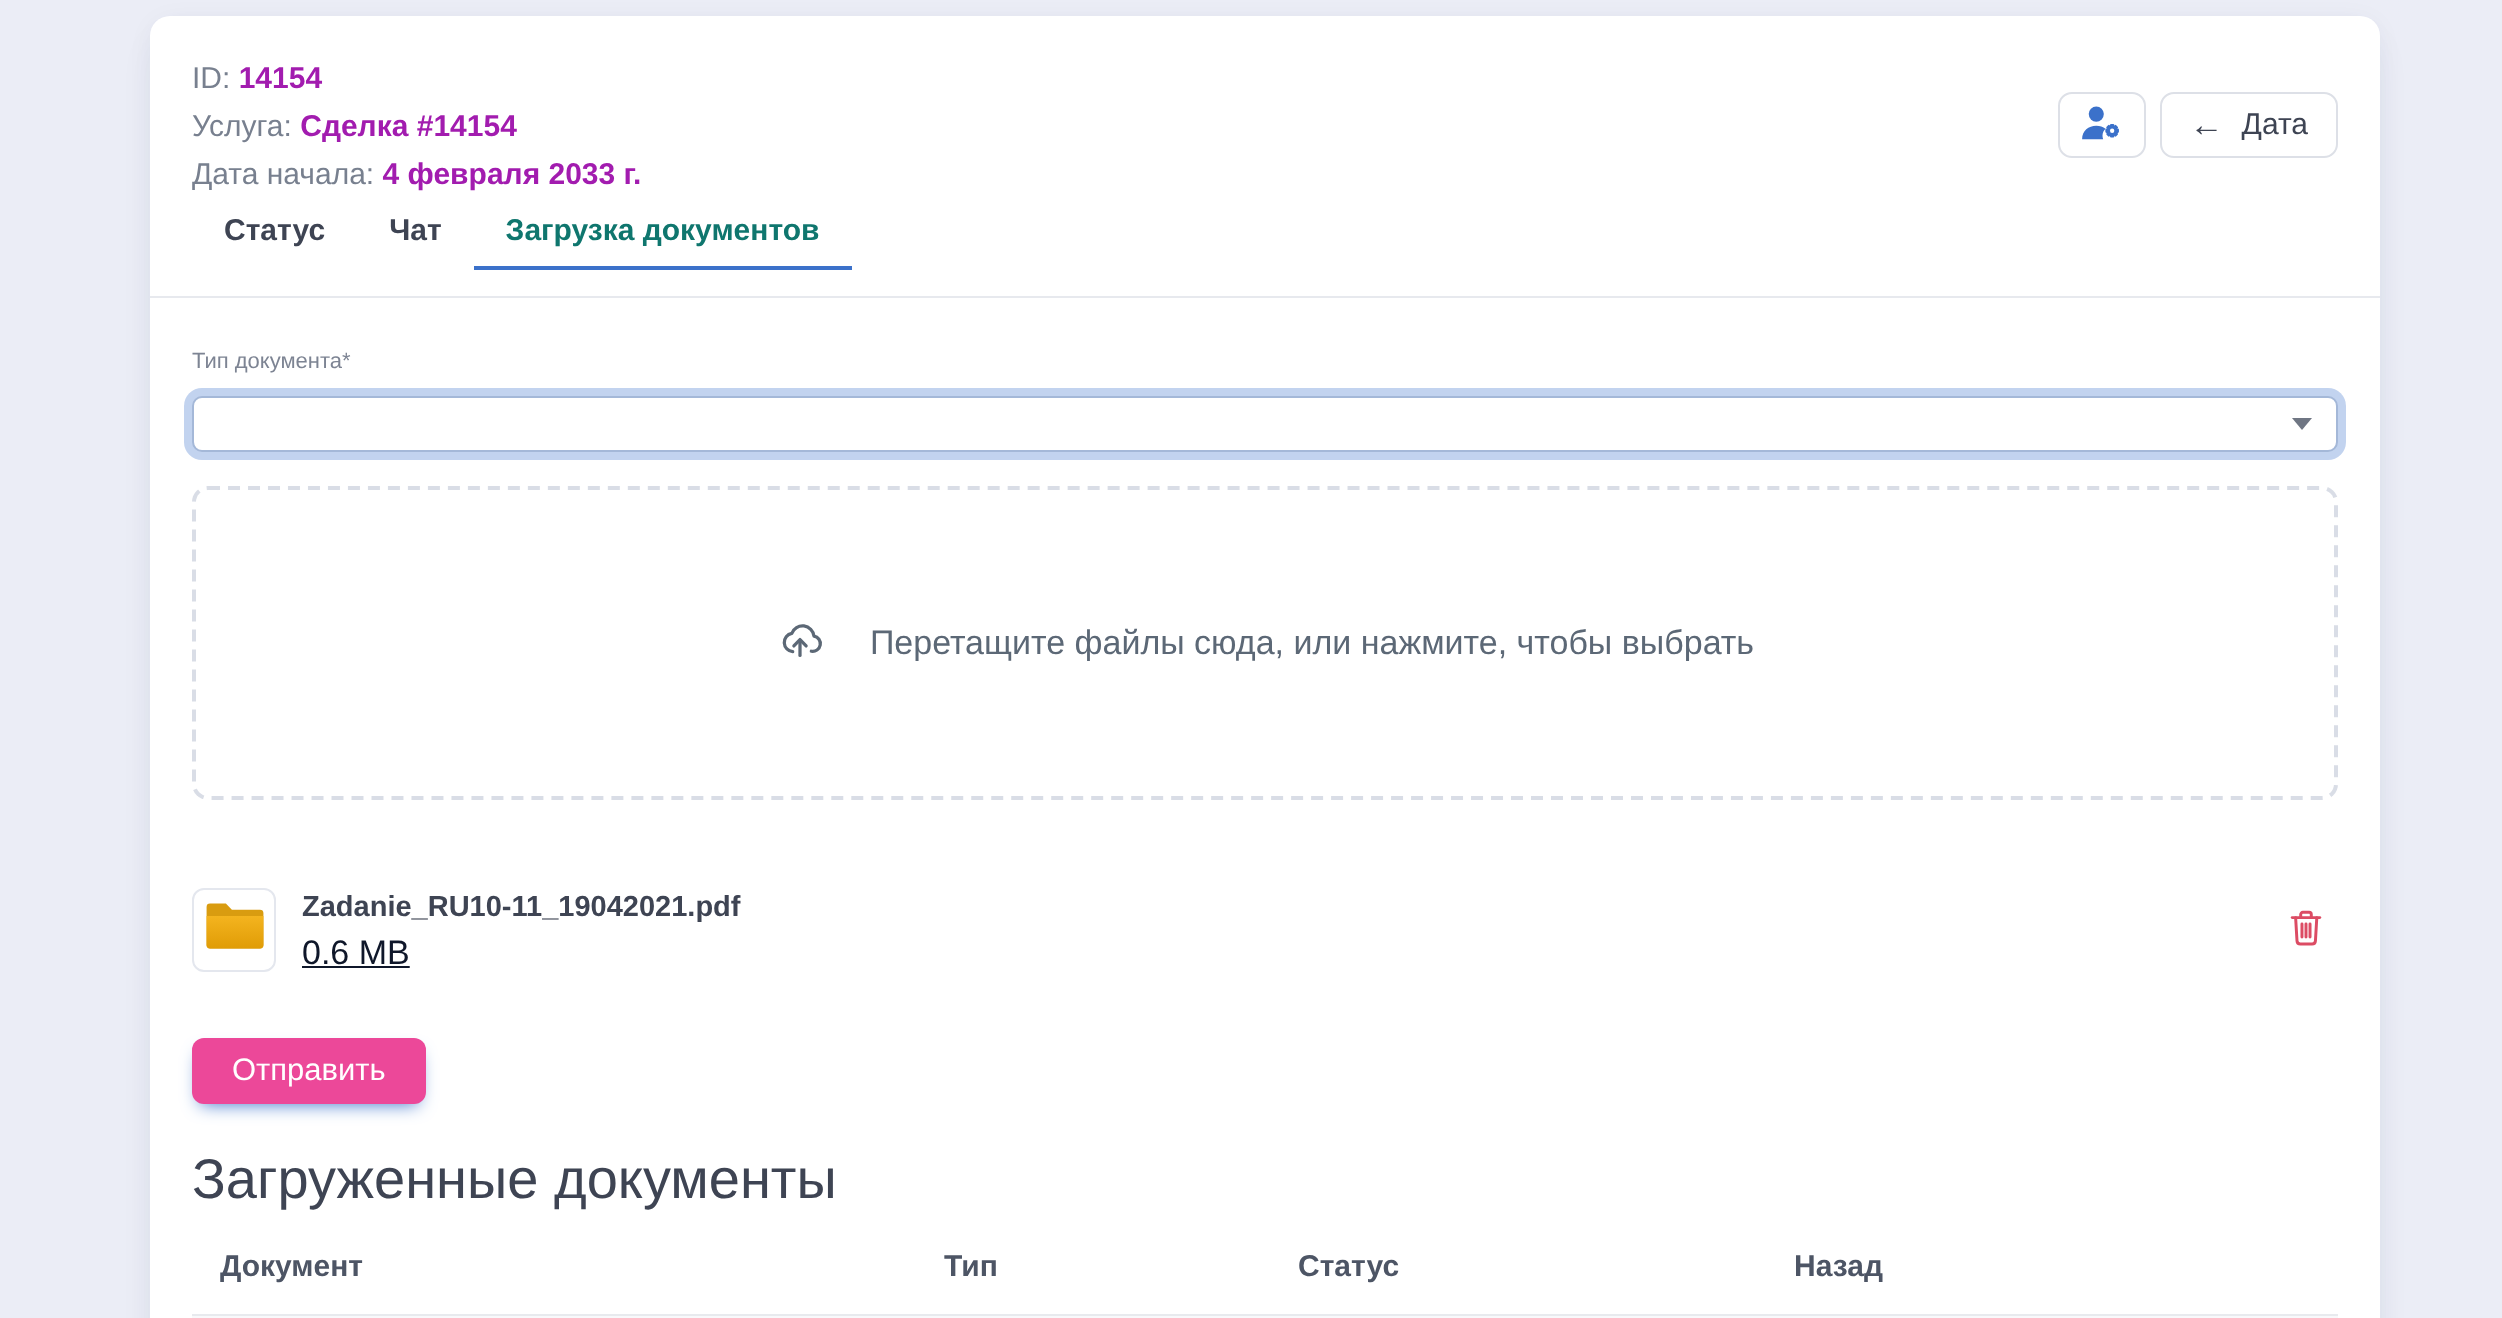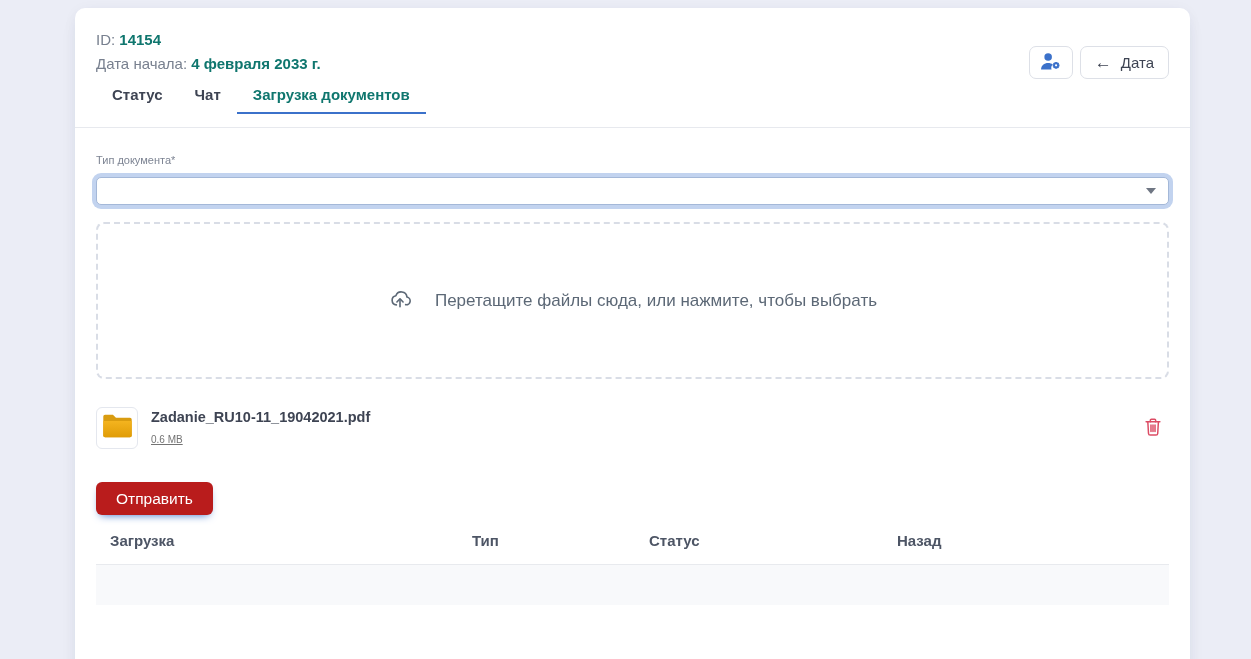--- a/index.html
+++ b/index.html
@@ -9,21 +9,21 @@
   .card {
     position:absolute; left:75px; top:8px; width:1115px; height:720px;
     background:#ffffff; border-radius:10px;
     box-shadow:0 2px 15px -3px rgba(40,50,90,.08), 0 10px 20px -2px rgba(40,50,90,.05);
     padding:20px 21px 0 21px;
   }
 
   
   .top-row { display:flex; justify-content:space-between; align-items:flex-start; }
   .info-line { font-size:15px; line-height:24px; color:#78808f; }
-  .info-line .val { color:#0f766e; font-weight:700; }
+  .info-line .val { color:#a21caf; font-weight:700; }
   .actions { display:flex; gap:7px; margin-top:18px; }
   .icon-btn {
     width:44px; height:33px; background:#fff; border:1px solid #dde0e7; border-radius:7px;
     display:flex; align-items:center; justify-content:center; cursor:pointer;
   }
   .back-btn {
     height:33px; background:#fff; border:1px solid #dde0e7; border-radius:7px;
     display:flex; align-items:center; gap:9px; padding:0 14px; cursor:pointer;
     font-family:"Liberation Sans", sans-serif; font-size:15px; color:#3e4453;
   }
@@ -52,32 +52,32 @@
   }
 
   .dropzone {
     margin-top:17px; height:157px; border:2px dashed #d9dde6; border-radius:8px;
     display:flex; align-items:center; justify-content:center; gap:23px; cursor:pointer;
     background:#fff;
   }
   .dropzone-text { font-size:17px; color:#5c6876; }
 
   
-  .file-row { margin-top:28px; display:flex; align-items:center; }
+  .file-row { margin-top:44px; display:flex; align-items:center; }
   .thumb {
     width:42px; height:42px; border:1px solid #e4e7ee; border-radius:6px; background:#fff;
     display:flex; align-items:center; justify-content:center;
   }
   .file-meta { margin-left:13px; }
   .file-name { font-size:14.5px; font-weight:600; color:#3e4453; line-height:19px; }
-  .file-size { font-size:10px; color:#737373; line-height:19px; margin-top:3px;text-decoration:underline; }
+  .file-size { font-size:17px; color:#0f172a; line-height:19px; margin-top:3px;text-decoration:underline; }
   .trash-btn { margin-left:auto; margin-right:4px; background:none; border:none; cursor:pointer; padding:4px; }
 
   .submit {
-    margin-top:33px; height:33px; padding:0 20px; background:#b91c1c; color:#fff;
+    margin-top:33px; height:33px; padding:0 20px; background:#ec4899; color:#fff;
     border:none; border-radius:6px; font-family:"Liberation Sans", sans-serif; font-size:15.5px;
     cursor:pointer; box-shadow:0 4px 9px -4px #3b71ca; display:block;
   }
 
   .section-title { margin-top:20px; font-size:28px; line-height:36px; font-weight:500; color:#3e4453; }
 
   table { margin-top:0; width:100%; border-collapse:collapse; }
   th { text-align:left; font-size:15px; font-weight:600; color:#4d5565;
        padding:17px 14px 15px 14px; border-bottom:1px solid #e8eaee; }
   tr.stripe td { height:40px; background:#f8f9fb; }
@@ -85,20 +85,24 @@
 </head>
 <body>
 
 <div class="card">
 
   <div class="top-row">
     <div class="info">
       <div class="info-line">
         <span class="lbl">ID:</span>
         <span class="val">14154</span>
+      </div>
+      <div class="info-line">
+        <span class="lbl">Услуга:</span>
+        <span class="val">Сделка #14154</span>
       </div>
       <div class="info-line">
         <span class="lbl">Дата начала:</span>
         <span class="val">4 февраля 2033 г.</span>
       </div>
     </div>
 
     <div class="actions">
       <button class="icon-btn">
         <span>
@@ -177,31 +181,32 @@
           <path d="M5 3.6 V2.1 a1 1 0 0 1 1-1 h3 a1 1 0 0 1 1 1 v1.5"></path>
           <path d="M2.6 3.6 l.65 11 a1.6 1.6 0 0 0 1.6 1.5 h5.5 a1.6 1.6 0 0 0 1.6-1.5 l.65-11"></path>
           <path d="M5.6 6.6 v6.2 M7.5 6.6 v6.2 M9.4 6.6 v6.2"></path>
         </svg>
       </span>
     </button>
   </div>
 
   <button class="submit">Отправить</button>
 
+  <h2 class="section-title">Загруженные документы</h2>
 
   <table>
     <colgroup>
         <col style="width:362px">
         <col style="width:177px">
         <col style="width:248px">
         <col>
       </colgroup>
     <thead>
       <tr>
-        <th>Загрузка</th>
+        <th>Документ</th>
         <th>Тип</th>
         <th>Статус</th>
         <th>Назад</th>
       </tr>
     </thead>
     <tbody>
       <tr class="stripe">
         <td></td>
           <td></td>
           <td></td>

